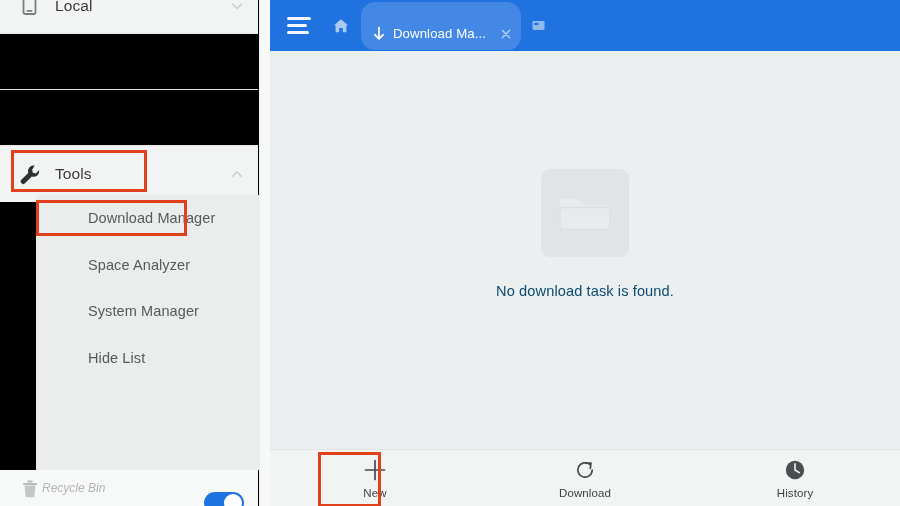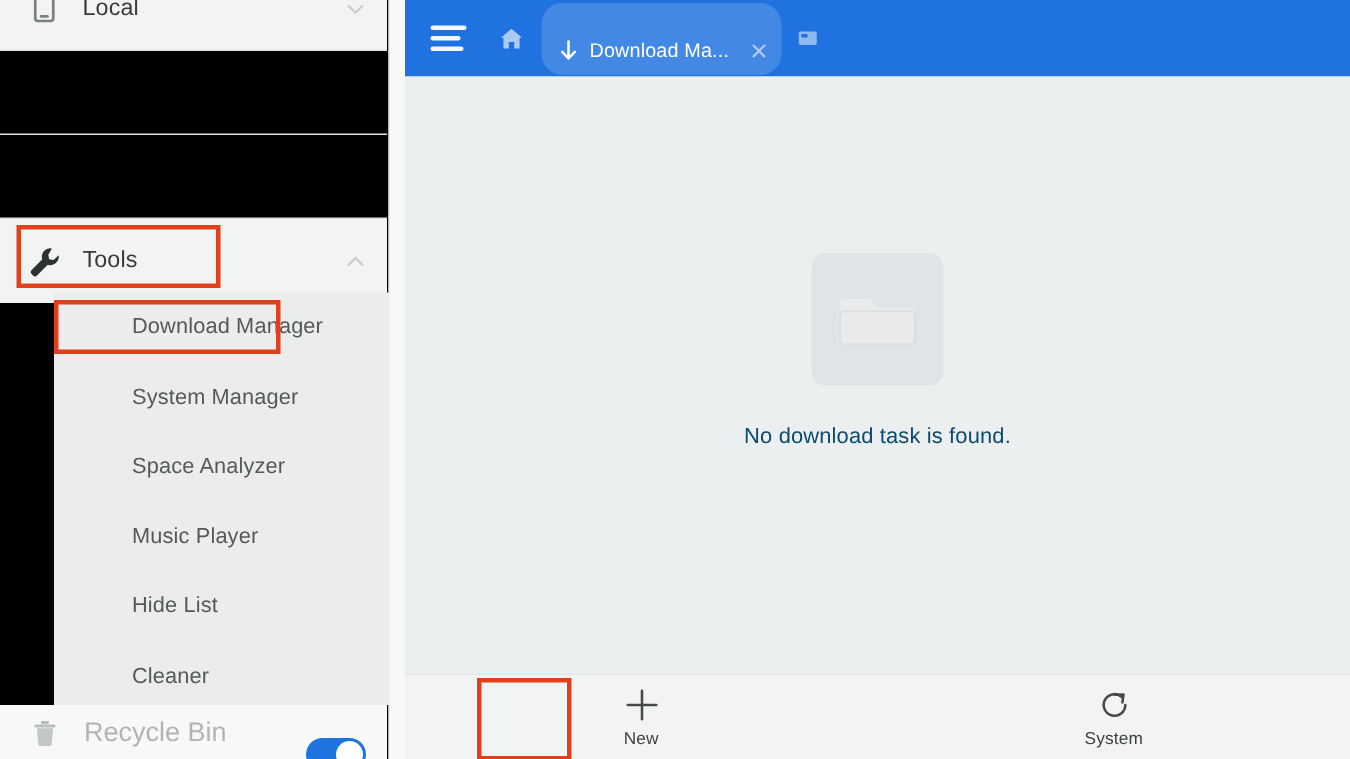--- a/index.html
+++ b/index.html
@@ -105,24 +105,24 @@
     overflow: hidden;
   }
   .sb-bottom .bi {
     margin-left: 18px;
     width: 24px;
     display: flex;
     justify-content: center;
     opacity: .55;
   }
   .sb-bottom .blabel {
-    margin-left: 14px;
-    font-size: 18px;
+    font-size: 12px;
     color: #707070;
     opacity: .5;
+    font-style: italic;
   }
   .toggle {
     position: absolute;
     right: 14px;
     top: 22px;
     width: 40px;
     height: 22px;
     border-radius: 11px;
     background: #1d74e0;
   }
@@ -345,33 +345,27 @@
             <path d="M3.5 10.5 L8 6 L12.5 10.5" fill="none" stroke="#9aa0a3" stroke-width="1.5" stroke-linecap="round"></path>
           </svg>
       </div>
     </div>
 
     <div class="submenu">
       <div class="sub-item">
         <div class="txt">Download Manager</div>
       </div>
       <div class="sub-item">
+        <div class="txt">Space Analyzer</div>
+      </div>
+      <div class="sub-item">
         <div class="txt">System Manager</div>
-      </div>
-      <div class="sub-item">
-        <div class="txt">Space Analyzer</div>
-      </div>
-      <div class="sub-item">
-        <div class="txt">Music Player</div>
       </div>
       <div class="sub-item">
         <div class="txt">Hide List</div>
-      </div>
-      <div class="sub-item">
-        <div class="txt">Cleaner</div>
       </div>
     </div>
 
     <div class="sb-bottom">
       <div class="bi">
         <svg width="22" height="22" viewBox="0 0 22 22">
           <rect x="4" y="6" width="14" height="2" rx=".8" fill="#8a8e91"></rect>
           <path d="M5.6 8.5 h10.8 l-.9 10.5 a1.4 1.4 0 0 1 -1.4 1.3 h-6.2 a1.4 1.4 0 0 1 -1.4 -1.3 z" fill="#9aa0a3"></path>
           <rect x="8.3" y="3.6" width="5.4" height="2" rx=".8" fill="#8a8e91"></rect>
         </svg>
@@ -446,22 +440,31 @@
         <div class="bb-label">New</div>
       </div>
 
       <div class="bb-item">
         <div class="bb-icon">
           <svg width="24" height="24" viewBox="0 0 24 24">
             <path d="M19.2 12 a7.2 7.2 0 1 1 -2.6 -5.55" fill="none" stroke="#46494b" stroke-width="1.7" stroke-linecap="round"></path>
             <path d="M12.6 5.1 L18.0 5.0 L17.3 10.3" fill="none" stroke="#46494b" stroke-width="1.7" stroke-linecap="round" stroke-linejoin="round"></path>
           </svg>
         </div>
-        <div class="bb-label">System</div>
-      </div>
-
-
+        <div class="bb-label">Download</div>
+      </div>
+
+
+      <div class="bb-item">
+        <div class="bb-icon">
+          <svg width="24" height="24" viewBox="0 0 24 24">
+            <circle cx="12" cy="12" r="9.2" fill="#4b4e50"></circle>
+            <path d="M12 5.8 L12 12 L16.3 14.6" fill="none" stroke="#f2f3f3" stroke-width="1.6" stroke-linecap="round"></path>
+          </svg>
+        </div>
+        <div class="bb-label">History</div>
+      </div>
 
       <div class="annot" style="left:48px; top:2px; width:63px; height:55px;"></div>
     </div>
 
   </div>
 </div>
 
 </body></html>

